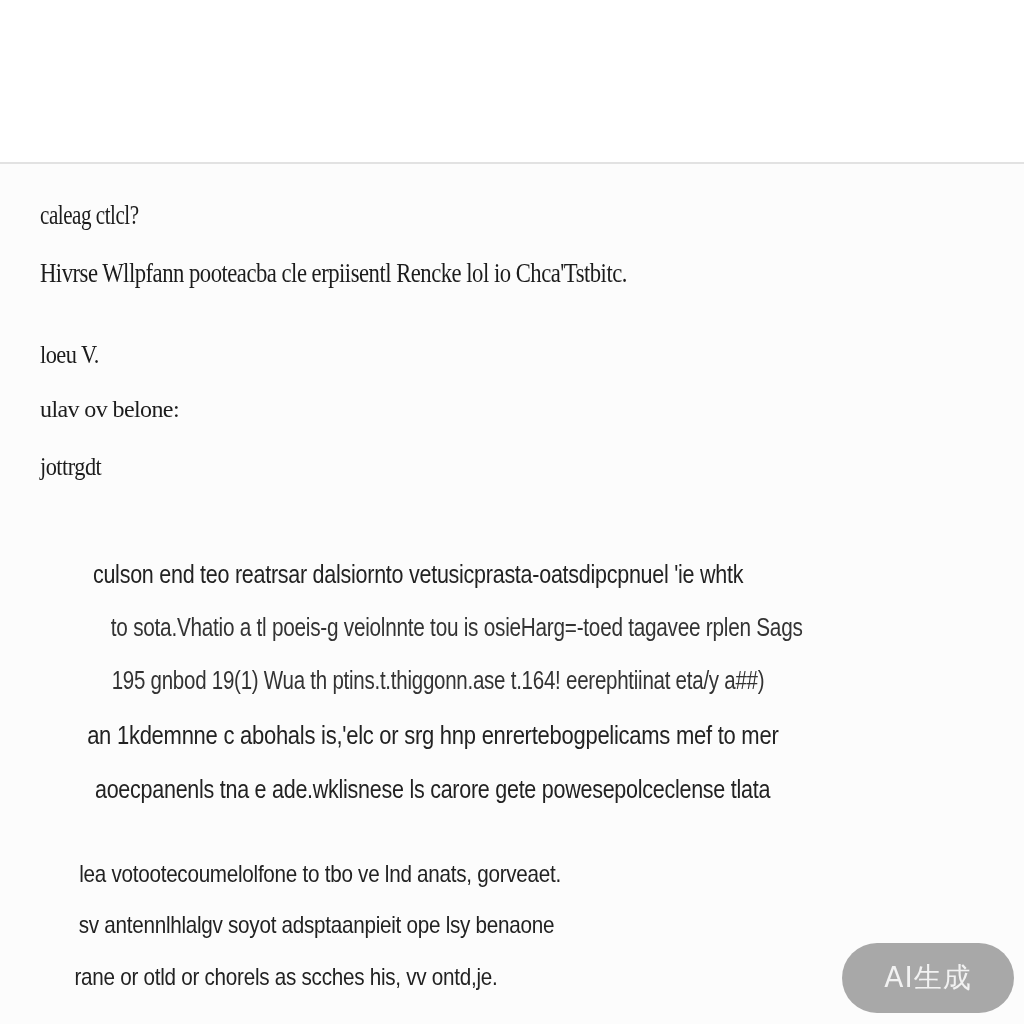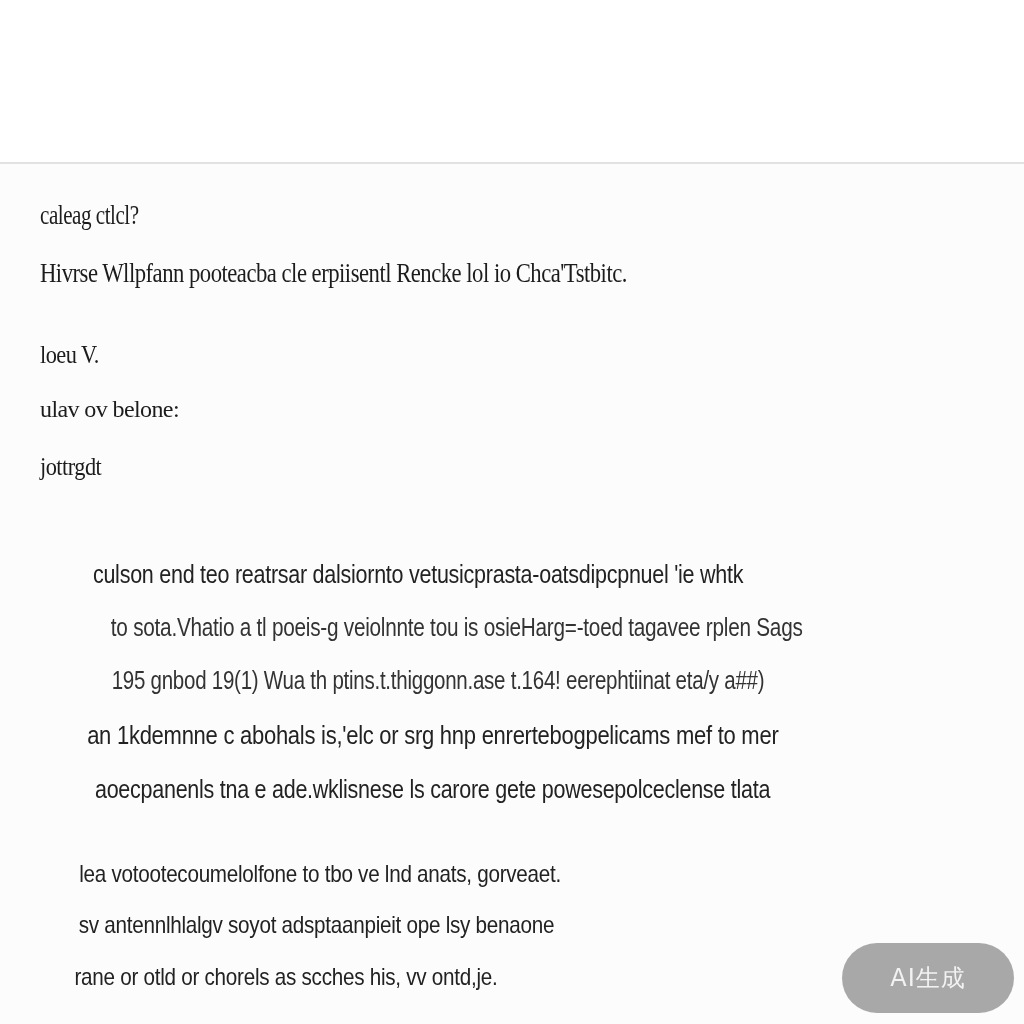--- a/index.html
+++ b/index.html
@@ -13,21 +13,21 @@
     .divider { position: absolute; left: 0; top: 162px; width: 1024px; height: 2px; background: #e2e2e2; }
     .page { position: absolute; left: 0; top: 164px; width: 1024px; height: 860px; background: #fcfcfc; }
     .line { position: absolute; left: 40px; white-space: nowrap; color: #1c1c1c; }
     .serif-cond { font-family: "Liberation Serif", serif; font-size: 27px; letter-spacing: -0.6px; transform-origin: left; }
     .sans { font-family: "Liberation Sans", sans-serif; font-size: 25px; letter-spacing: -0.3px; color: #222; }
     .sans.light { color: #333; }
     .badge {
       position: absolute; left: 842px; top: 943px; width: 172px; height: 70px;
       border-radius: 35px; background: #a8a8a8;
       display: flex; align-items: center; justify-content: center;
-      color: #f2f2f2; font-family: "DejaVu Sans", sans-serif; font-size: 24px; letter-spacing: 1px;
+      color: #f2f2f2; font-family: "DejaVu Sans", sans-serif; font-size: 28px; letter-spacing: 1px;
     }
   </style>
 </head>
 <body>
 
 <div class="top-blank"></div>
 <div class="divider"></div>
 
 <div class="page">
   <div class="line serif-cond" style="top:36px; transform:scaleX(0.78);">caleag ctlcl?</div>

